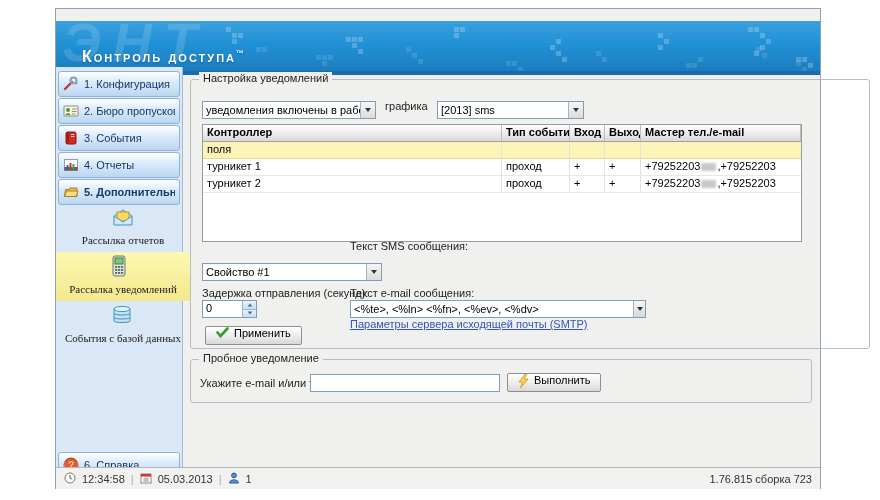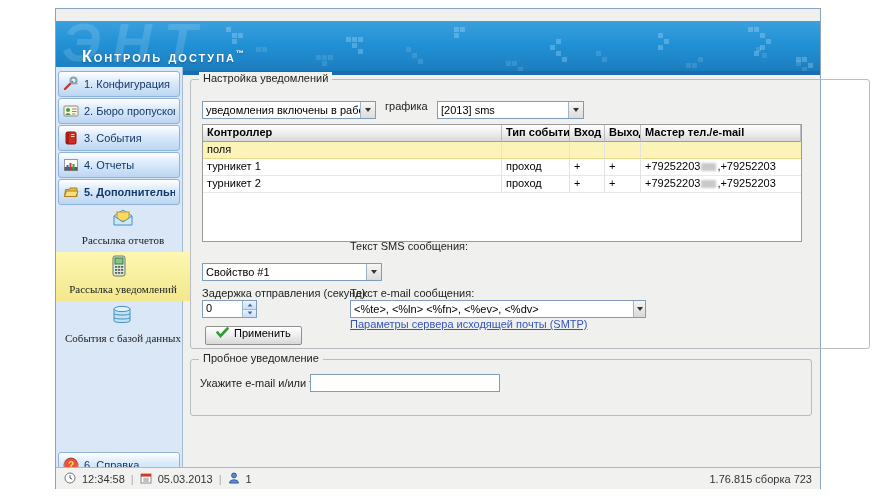--- a/index.html
+++ b/index.html
@@ -52,21 +52,21 @@
   .statusbar{position:absolute;left:0;top:458px;width:764px;height:22px;background:#f1f1f0;
     border-top:1px solid #b7b7b7;display:flex;align-items:center;font-size:11px;color:#333;
     padding:0 8px;gap:6px;}
   .statusbar .sep{color:#aaa;}
   .statusbar .right{margin-left:auto;color:#333;}
   
   .groupbox{position:absolute;border:1px solid #b9bcc0;border-radius:3px;}
   .groupbox .gb-title{position:absolute;top:-8px;left:8px;background:#f0f0ee;padding:0 4px;
     font-size:11px;color:#222;}
   .g1{left:134px;top:70px;width:680px;height:270px;padding-left:40px;}
-  .g2{left:134px;top:350px;width:622px;height:57px;}
+  .g2{left:134px;top:350px;width:622px;height:44px;}
   .lbl11{position:absolute;font-size:11px;color:#222;white-space:nowrap;}
   
   .combo{position:absolute;height:18px;background:#ffffff;border:1px solid #7f9db9;display:flex;
     align-items:center;cursor:pointer;}
   .combo .cval{flex:1;font-size:11px;padding:0 3px;white-space:nowrap;overflow:hidden;color:#000;}
   .combo .cbtn{width:15px;height:100%;background:linear-gradient(#f6f6f6,#dcdcdc);
     border-left:1px solid #a0b4c8;display:flex;align-items:center;justify-content:center;}
   .arr-down{width:0;height:0;border-left:3px solid transparent;border-right:3px solid transparent;
     border-top:4px solid #333;}
   .arr-up{width:0;height:0;border-left:3px solid transparent;border-right:3px solid transparent;
@@ -318,20 +318,26 @@
             <path d="M1.5 5.5 L4.5 9 L11.5 1.5" stroke="#2f9e2f" stroke-width="2.6" fill="none" stroke-linecap="round"></path>
           </svg></span>
       <span>Применить</span>
     </div>
   </div>
 
   <div class="groupbox g2">
     <span class="gb-title">Пробное уведомление</span>
     <span class="lbl11" style="left:9px;top:17px">Укажите e-mail и/или телефон:</span>
     <input class="input" style="left: 119px; top: 14px; width: 190px;" value="">
+    <div class="btn" style="left:316px;top:13px;min-width:82px">
+      <span><svg width="11" height="14" viewBox="0 0 11 14">
+            <polygon points="7,0 1,8 4.4,8 2.6,14 10,5 6,5 9,0" fill="#ffd24a" stroke="#c79a1e" stroke-width="0.8"></polygon>
+          </svg></span>
+      <span>Выполнить</span>
+    </div>
   </div>
 
   <div class="statusbar">
     <span><svg width="12" height="12" viewBox="0 0 12 12">
           <circle cx="6" cy="6" r="5" fill="#ffffff" stroke="#777"></circle>
           <path d="M6 3 L6 6 L8.2 7.2" stroke="#555" fill="none"></path>
         </svg></span>
     <span>12:34:58</span>
     <span class="sep">|</span>
     <span><svg width="12" height="12" viewBox="0 0 12 12">

